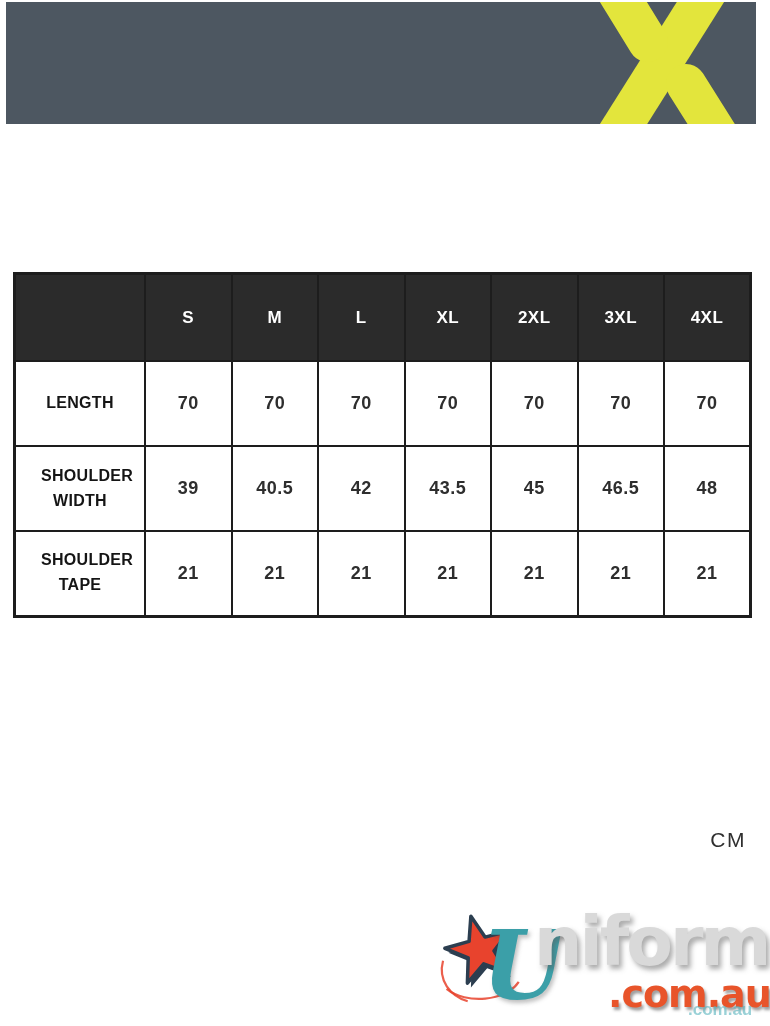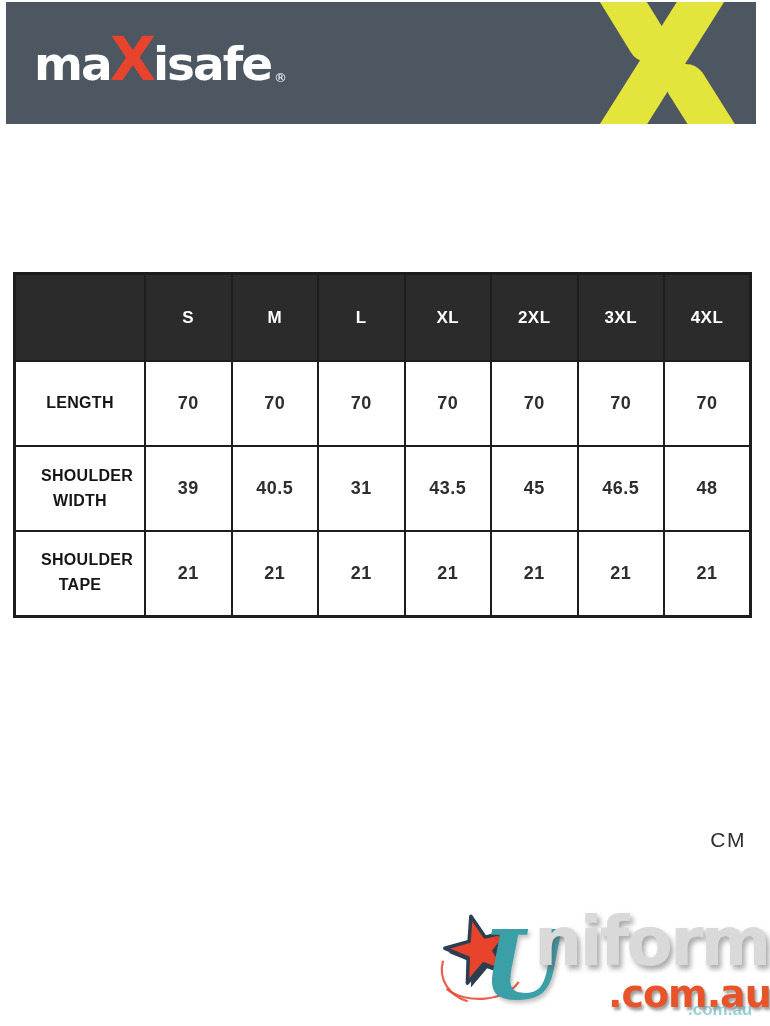--- a/index.html
+++ b/index.html
@@ -114,28 +114,20 @@
   .wm-domain-shadow{
     position:absolute;left:688px;top:1000px;
     font-weight:bold;font-size:17px;color:rgba(86,178,188,.6);
     white-space:nowrap;
   }
 </style>
 </head>
 <body>
 
 <div class="banner">
-  <div class="logo">
-    <div class="logo-text">
-      <span>ma</span>
-        <span class="logo-x">X</span>
-        <span>isafe</span>
-        <span class="logo-reg">®</span>
-    </div>
-  </div>
   <svg class="banner-x" width="170" height="122" viewBox="0 0 170 122">
 
     <line x1="122" y1="-12" x2="30" y2="134" stroke="#e3e53c" stroke-width="40"></line>
 
     <line x1="30" y1="-12" x2="62" y2="40" stroke="#e3e53c" stroke-width="40" stroke-linecap="round"></line>
 
     <line x1="100" y1="82" x2="134" y2="136" stroke="#e3e53c" stroke-width="40" stroke-linecap="round"></line>
   </svg>
 </div>
 
@@ -160,21 +152,21 @@
         <td>70</td>
         <td>70</td>
         <td>70</td>
         <td>70</td>
         <td>70</td>
       </tr>
       <tr>
         <th>SHOULDER WIDTH</th>
         <td>39</td>
         <td>40.5</td>
-        <td>31</td>
+        <td>42</td>
         <td>43.5</td>
         <td>45</td>
         <td>46.5</td>
         <td>48</td>
       </tr>
       <tr>
         <th>SHOULDER TAPE</th>
         <td>21</td>
         <td>21</td>
         <td>21</td>

